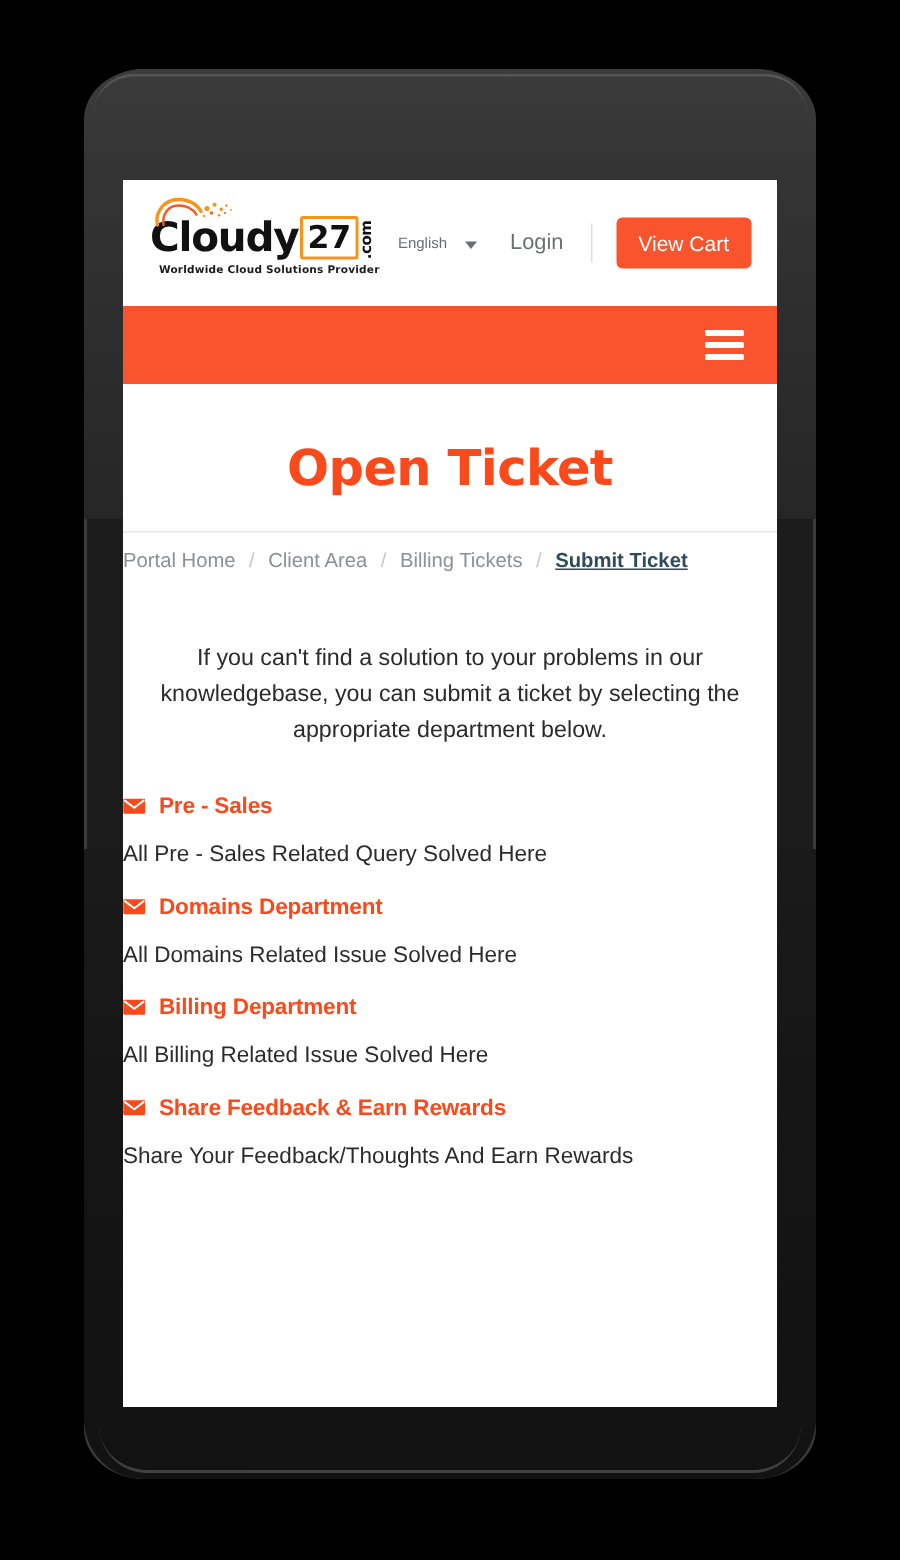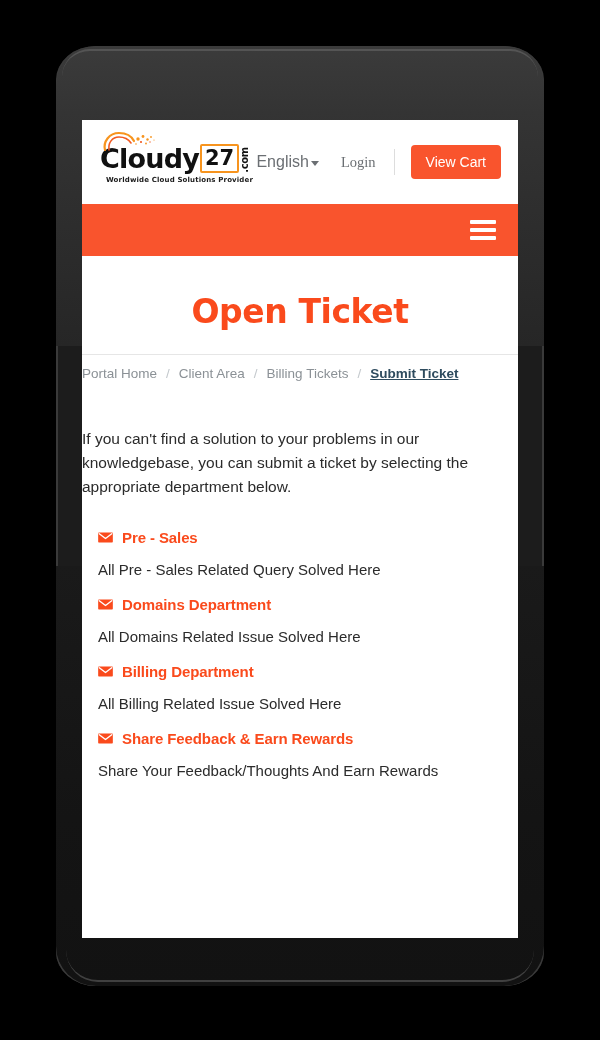--- a/index.html
+++ b/index.html
@@ -185,42 +185,41 @@
   }
   .header-nav {
     margin-left: auto;
     display: flex;
     align-items: center;
     gap: 0;
   }
   .lang-select {
     display: flex;
     align-items: center;
-    gap: 2px;
-    font-size: 16px;
+    gap: 12px;
+    font-size: 10px;
     color: #6b6f73;
     cursor: pointer;
     padding: 6px 2px;
   }
   .caret-down {
     width: 0; height: 0;
     border-left: 4.5px solid transparent;
     border-right: 4.5px solid transparent;
     border-top: 5px solid #6b6f73;
     display: inline-block;
     margin-top: 2px;
   }
   .login-link {
     font-size: 14.5px;
     color: #6b6f73;
     text-decoration: none;
     cursor: pointer;
     padding: 6px 2px;
     margin-left: 18px;
-    font-family: Liberation Serif, serif;
   }
   .nav-divider {
     width: 1px;
     height: 26px;
     background: #dddddd;
     margin: 0 16px;
   }
   .view-cart-btn {
     background: #F9542D;
     color: #ffffff;
@@ -302,24 +301,25 @@
   .crumb-sep {
     color: #c3c8cc;
     margin: 0 9px;
   }
 
   .intro-text {
     font-size: 15.5px;
     line-height: 24px;
     color: #2b2b2b;
     margin: 46px 0 0 0;
+    text-align: center;
   }
 
   .dept-list {
-    margin: 30px 0 0 16px;
+    margin: 30px 0 0 0;
   }
   .dept-item {
     margin-bottom: 16px;
   }
   .dept-head {
     display: flex;
     align-items: center;
     gap: 9px;
     text-decoration: none;
     cursor: pointer;

